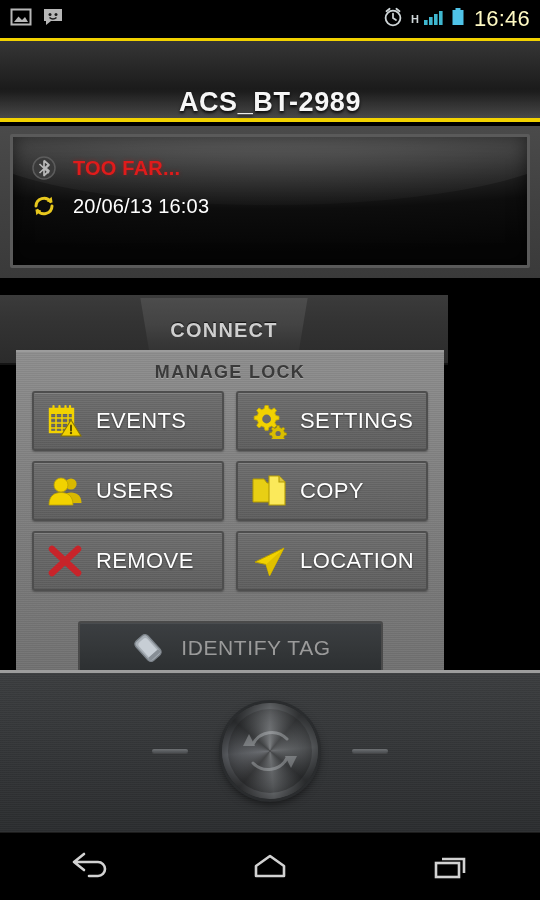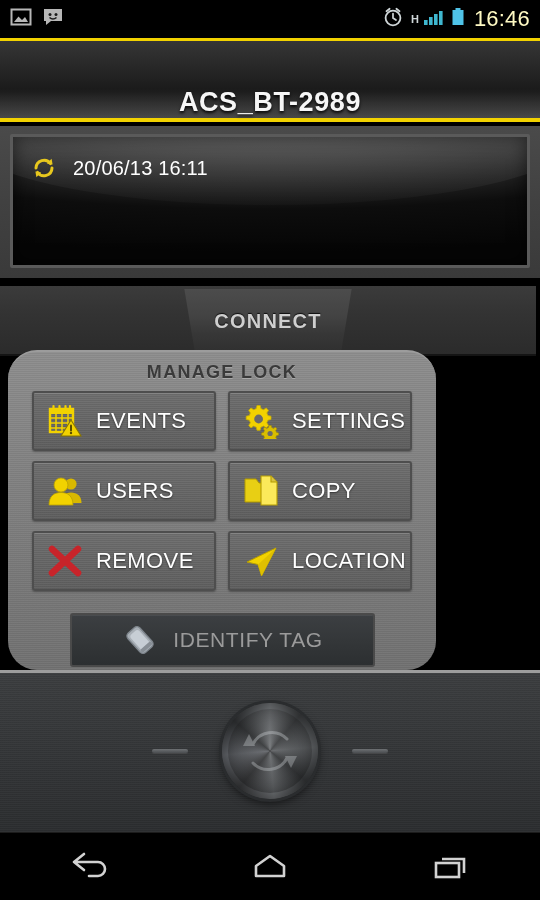--- a/index.html
+++ b/index.html
@@ -135,22 +135,22 @@
     flex: none;
   }
   .status-text { font-size: 20px; letter-spacing: .2px; }
   #bt-status-text { color: #e01b1b; font-weight: bold; text-shadow: 0 0 4px rgba(200,0,0,.45); }
   #sync-status-text { color: #ffffff; }
   #batt-status-text { color: #b9b9b9; }
 
   
   #connect-band {
     position: absolute;
-    left: 0; top: 286px;
-    width: 536px; height: 70px;
+    left: 0; top: 295px;
+    width: 448px; height: 70px;
     background: linear-gradient(to bottom, #3b3b3b 0%, #333333 40%, #2b2b2b 100%);
     border-bottom: 2px solid #141414;
   }
   #connect-button {
     position: absolute;
     left: 50%;
     transform: translateX(-50%);
     top: 3px;
     width: 178px; height: 64px;
     background: linear-gradient(to bottom, #4c4c4c 0%, #434343 42%, #373737 70%, #2f2f2f 100%);
@@ -164,42 +164,41 @@
     color: #cfcfcf;
     font-size: 20px;
     font-weight: bold;
     letter-spacing: 1.2px;
     text-shadow: 0 -1px 1px rgba(0,0,0,.8);
   }
 
   
   #manage-panel {
     position: absolute;
-    left: 8px; top: 350px;
+    left: 16px; top: 350px;
     width: 428px; height: 320px;
     background:
       repeating-linear-gradient(to bottom,
          rgba(255,255,255,.035) 0px, rgba(255,255,255,.035) 1px,
          rgba(0,0,0,.035) 1px, rgba(0,0,0,.035) 2px),
       linear-gradient(to bottom, #8d8d8d 0%, #828282 35%, #787878 70%, #717171 100%);
     border-top: 2px solid #9c9c9c;
-    border-radius: 29px;
   }
   #manage-title {
     text-align: center;
     color: #3a3a3a;
     font-size: 18px;
     font-weight: bold;
     letter-spacing: 1.3px;
     padding-top: 10px;
     text-shadow: 0 1px 0 rgba(255,255,255,.25);
   }
   #grid {
     margin-top: 8px;
-    padding: 0 24px;
+    padding: 0 16px;
     display: grid;
     grid-template-columns: 1fr 1fr;
     gap: 10px 12px;
   }
   .grid-button {
     height: 60px;
     border: 2px solid #4e4e4e;
     border-radius: 3px;
     background:
       repeating-linear-gradient(to bottom,
@@ -220,21 +219,21 @@
   }
   .grid-label {
     color: #ffffff;
     font-size: 22px;
     letter-spacing: .4px;
     text-shadow: 0 1px 2px rgba(0,0,0,.55);
   }
 
   
   #identify-wrap {
-    margin-top: 22px;
+    margin-top: 30px;
     display: flex;
     justify-content: center;
   }
   #identify-button {
     width: 305px; height: 54px;
     border: 2px solid #4a4a4a;
     border-radius: 3px;
     background: linear-gradient(to bottom, #3c3f42 0%, #343739 50%, #2c2f31 100%);
     display: flex;
     align-items: center;
@@ -377,31 +376,40 @@
     </div>
   </div>
 
   <div id="titlebar">
     <span id="title-text">ACS_BT-2989</span>
   </div>
 
   <div id="status-panel-wrap">
     <div id="status-panel">
 
+      <div class="status-row">
+        <span class="status-icon">
+          <svg width="26" height="26" viewBox="0 0 26 26">
+            <circle cx="13" cy="13" r="11" fill="#3a3a3a" stroke="#5c5c5c" stroke-width="1.5"></circle>
+            <path d="M13 5.5 L18 10 L13 14.5 L13 5.5 M13 11.5 L18 16 L13 20.5 L13 11.5 M8.5 9 L18 18 M8.5 18 L18 9" stroke="#b8b8b8" stroke-width="1.7" fill="none" stroke-linejoin="round"></path>
+          </svg>
+        </span>
+        <span class="status-text" id="bt-status-text">TOO FAR...</span>
+      </div>
 
       <div class="status-row">
         <span class="status-icon">
           <svg width="28" height="28" viewBox="0 0 28 28">
             <path d="M6 14 A8 8 0 0 1 20.5 9.6" stroke="#e8c81e" stroke-width="3" fill="none" stroke-linecap="round"></path>
             <path d="M22 14 A8 8 0 0 1 7.5 18.4" stroke="#e8c81e" stroke-width="3" fill="none" stroke-linecap="round"></path>
             <path d="M21.6 4.8 L22.6 10.6 L16.8 9.6 Z" fill="#e8c81e"></path>
             <path d="M6.4 23.2 L5.4 17.4 L11.2 18.4 Z" fill="#e8c81e"></path>
           </svg>
         </span>
-        <span class="status-text" id="sync-status-text">20/06/13 16:11</span>
+        <span class="status-text" id="sync-status-text">20/06/13 16:03</span>
       </div>
 
 
     </div>
   </div>
 
   <div id="connect-band">
     <div id="connect-button">
       <span id="connect-button-label">CONNECT</span>
     </div>

